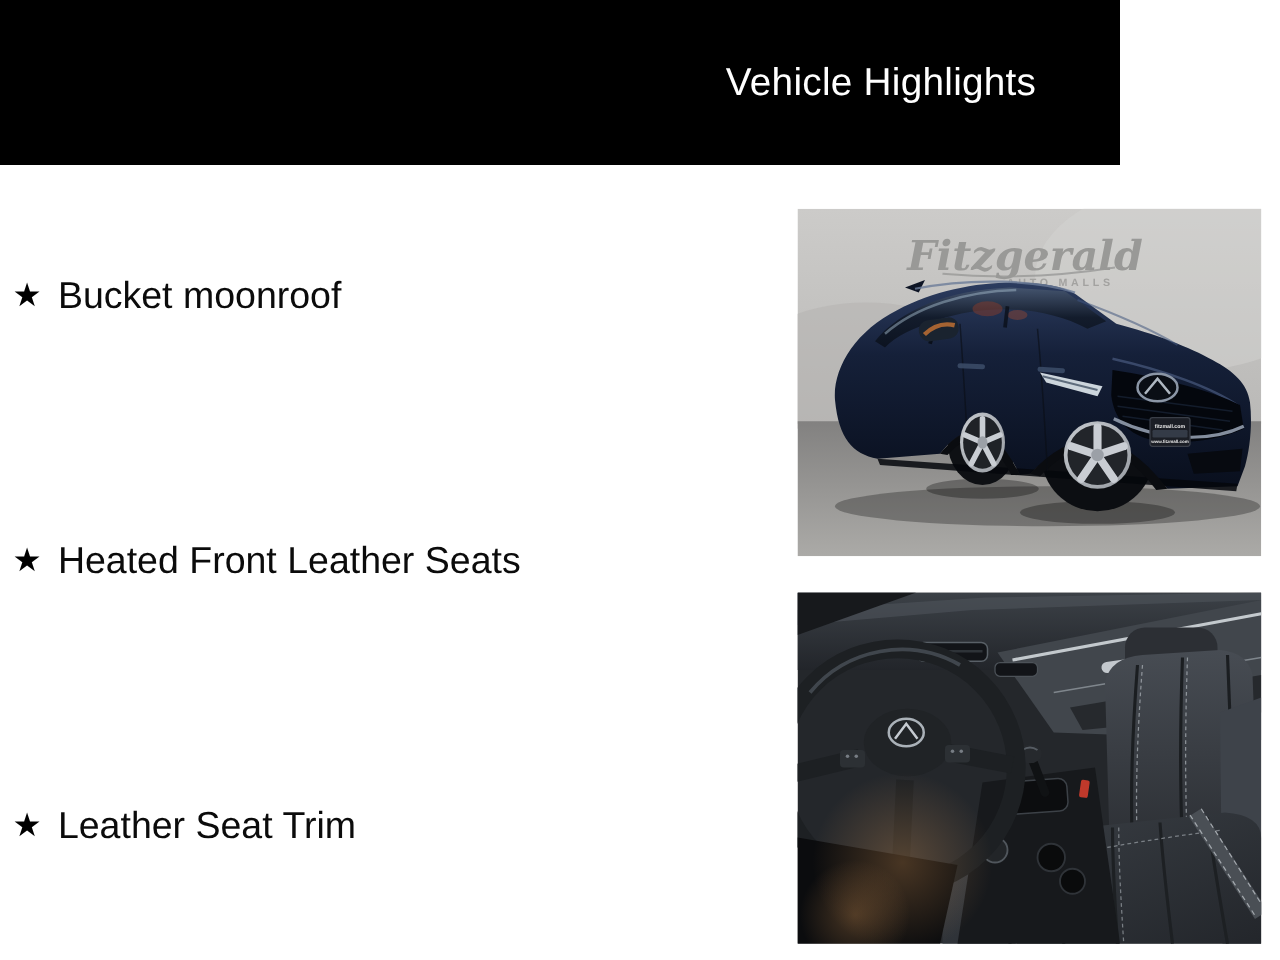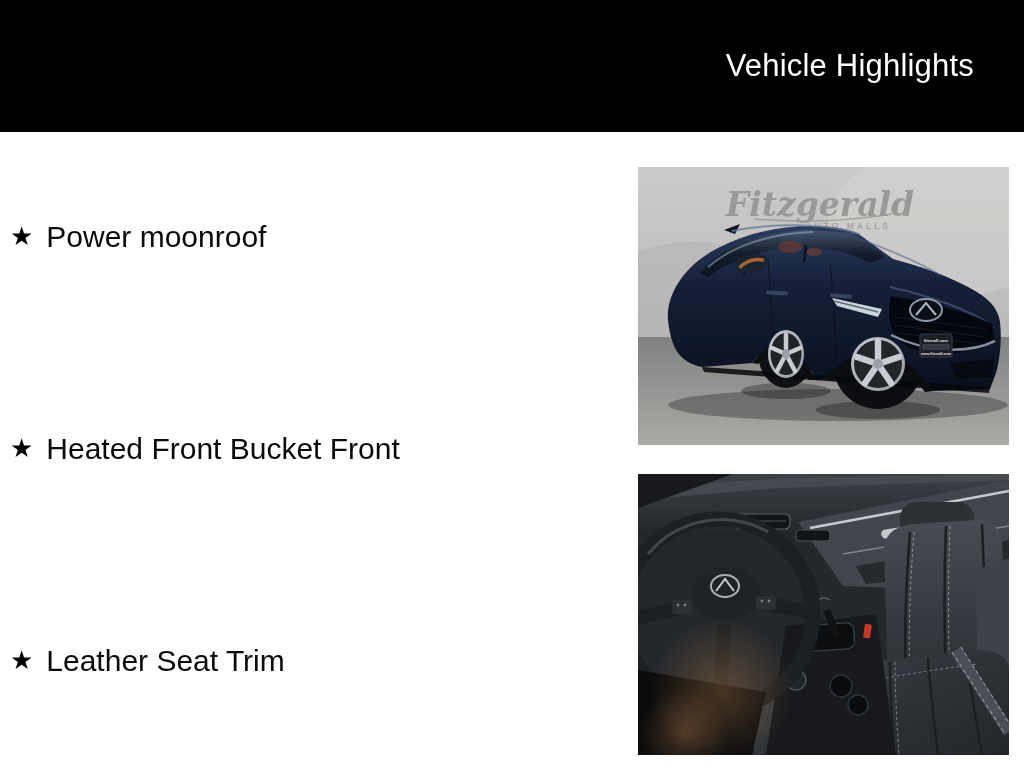--- a/index.html
+++ b/index.html
@@ -1,23 +1,23 @@
 <!DOCTYPE html>
 <html><head>
 <meta charset="utf-8">
 <style>
   html,body{margin:0;padding:0;background:#ffffff;}
   .slide{
     position:relative;width:1024px;height:768px;background:#ffffff;overflow:hidden;
     font-family:"Liberation Sans", sans-serif;
   }
   .topbar{
-    position:absolute;left:0;top:0;width:1024px;height:132px;background:#000000;
+    position:absolute;left:0;top:0;width:896px;height:132px;background:#000000;
     display:flex;align-items:center;justify-content:flex-end;
-    padding-right:50px;box-sizing:border-box;
+    padding-right:67px;box-sizing:border-box;
   }
   .title{color:#ffffff;font-size:31px;font-weight:400;margin:0;letter-spacing:.2px;}
   .features{list-style:none;margin:0;padding:0;}
   .feature{position:absolute;left:10px;display:flex;align-items:center;gap:13px;white-space:nowrap;}
   .feature:nth-child(1){top:220px;}
   .feature:nth-child(2){top:432px;}
   .feature:nth-child(3){top:644px;}
   .star{font-size:26px;line-height:1;color:#000000;transform:translateY(-1px);}
   .label{font-size:30px;color:#0b0b0b;line-height:1.15;}
   .photo{position:absolute;margin:0;padding:16px;}
@@ -33,25 +33,25 @@
 
 <div class="slide">
 
   <header class="topbar">
     <h1 class="title">Vehicle Highlights</h1>
   </header>
 
   <ul class="features">
     <li class="feature">
       <span class="star">★</span>
-      <span class="label">Power moonroof</span>
+      <span class="label">Bucket moonroof</span>
     </li>
     <li class="feature">
       <span class="star">★</span>
-      <span class="label">Heated Front Bucket Front</span>
+      <span class="label">Heated Front Leather Seats</span>
     </li>
     <li class="feature">
       <span class="star">★</span>
       <span class="label">Leather Seat Trim</span>
     </li>
   </ul>
 
   <figure class="photo photo-exterior">
     <svg viewBox="0 0 371 278" preserveAspectRatio="none" aria-hidden="true">
       <defs>

